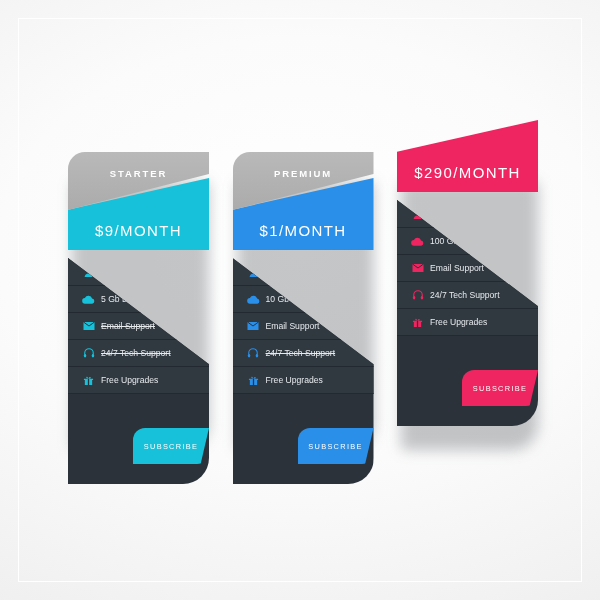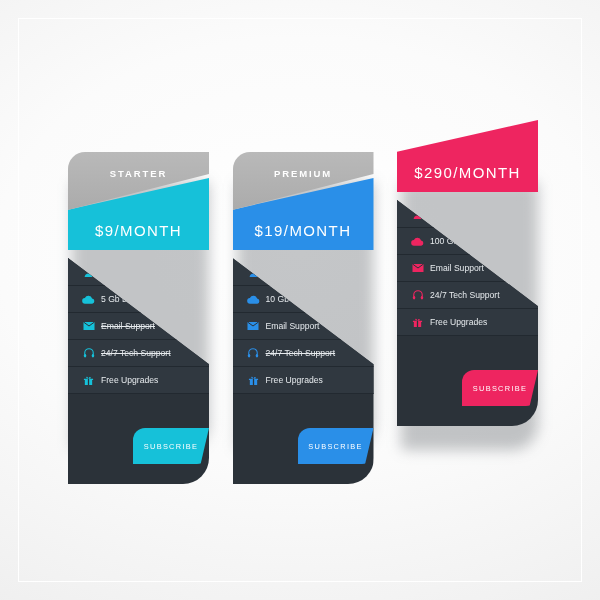--- a/index.html
+++ b/index.html
@@ -268,21 +268,21 @@
             <button class="subscribe" style="background: rgb(22, 193, 217);">SUBSCRIBE</button>
           </div>
         </div>
       </div>
       <div class="card">
         <div class="card-shadow"></div>
         <div class="card-head">
           <div class="plan-name">PREMIUM</div>
         </div>
         <div class="card-price" style="background: rgb(42, 143, 232);">
-          <div class="price-text">$19/MONTH</div>
+          <div class="price-text">$1/MONTH</div>
         </div>
         <div class="card-body">
           <ul class="features">
             <li class="feature">
               <span class="feature-icon">
                 <svg width="11" height="11" viewBox="0 0 24 24" fill="#2a8fe8">
                   <circle cx="12" cy="6.5" r="4"></circle>
                   <path d="M3.5 22c0-4.8 3.8-8 8.5-8s8.5 3.2 8.5 8z"></path>
                 </svg>
               </span>

